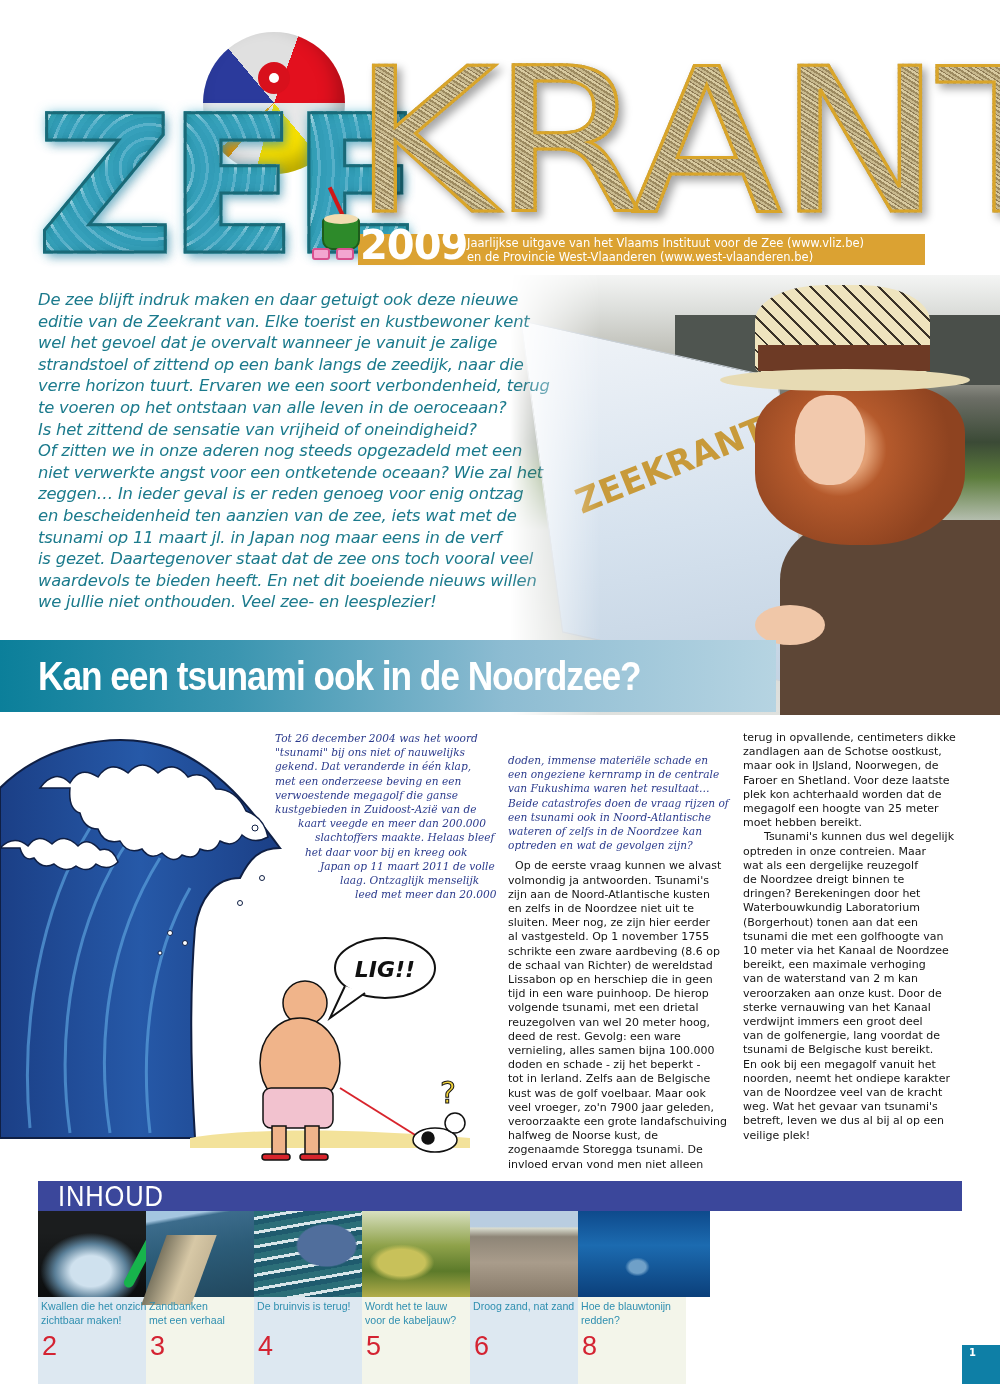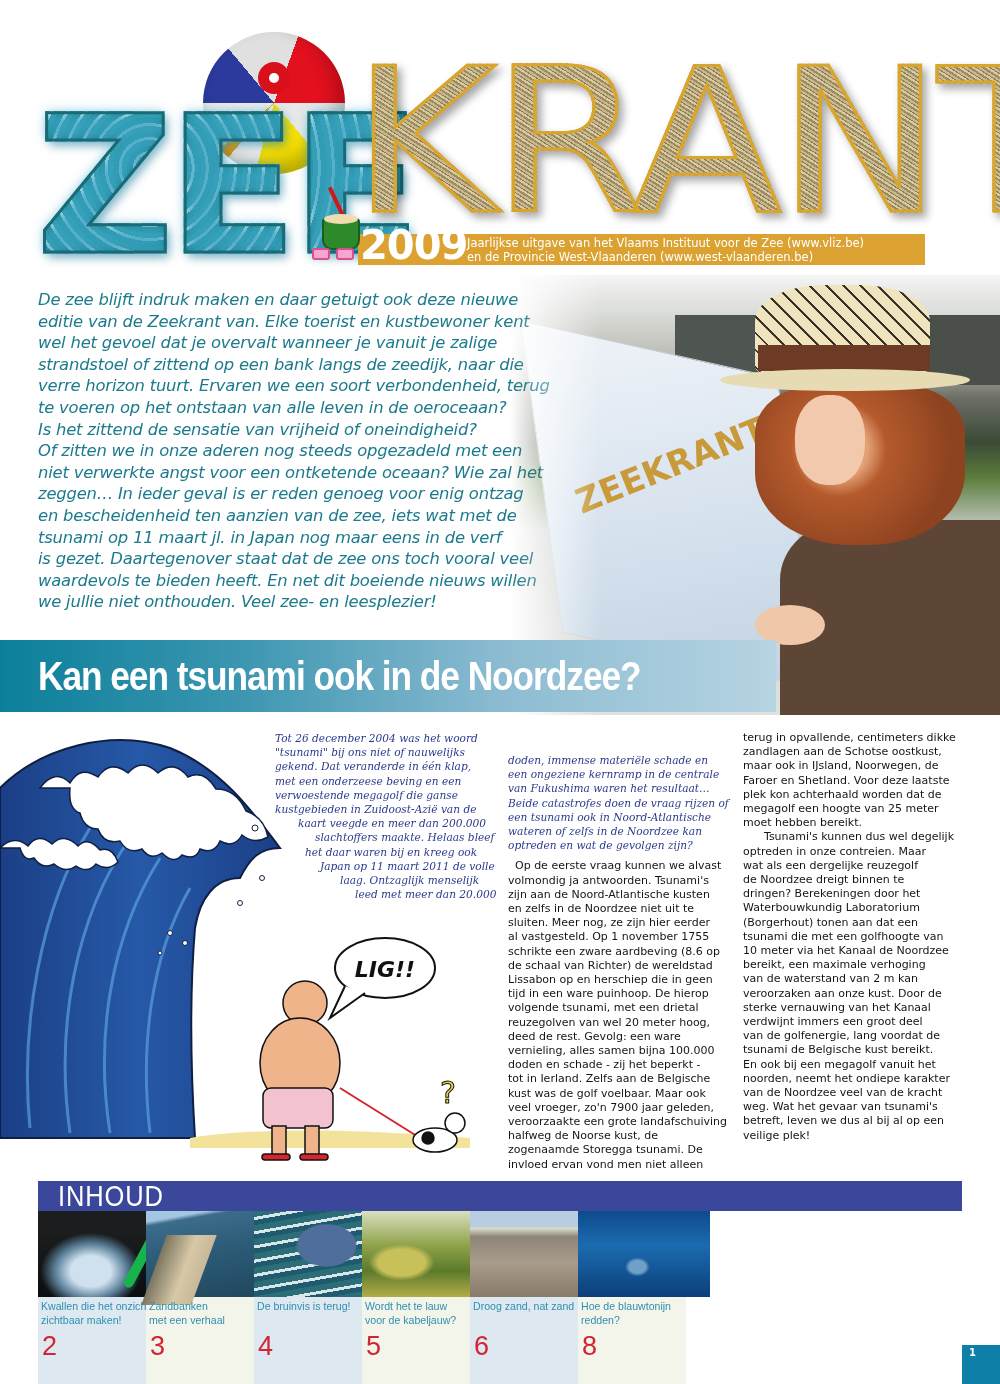--- a/index.html
+++ b/index.html
@@ -224,21 +224,21 @@
 
 <div class="col col-1">
   <span>Tot 26 december 2004 was het woord</span>
   <span>"tsunami" bij ons niet of nauwelijks</span>
   <span>gekend. Dat veranderde in één klap,</span>
   <span>met een onderzeese beving en een</span>
   <span>verwoestende megagolf die ganse</span>
   <span>kustgebieden in Zuidoost-Azië van de</span>
   <span style="padding-left:23px">kaart veegde en meer dan 200.000</span>
   <span style="padding-left:40px">slachtoffers maakte. Helaas bleef</span>
-  <span style="padding-left:30px">het daar waren bij en kreeg ook</span>
+  <span style="padding-left:30px">het daar voor bij en kreeg ook</span>
   <span style="padding-left:45px">Japan op 11 maart 2011 de volle</span>
   <span style="padding-left:65px">laag. Ontzaglijk menselijk</span>
   <span style="padding-left:80px">leed met meer dan 20.000</span>
 </div>
 
 <div class="col col-2">
   <div class="lead">
     <span>doden, immense materiële schade en</span>
     <span>een ongeziene kernramp in de centrale</span>
     <span>van Fukushima waren het resultaat…</span>

